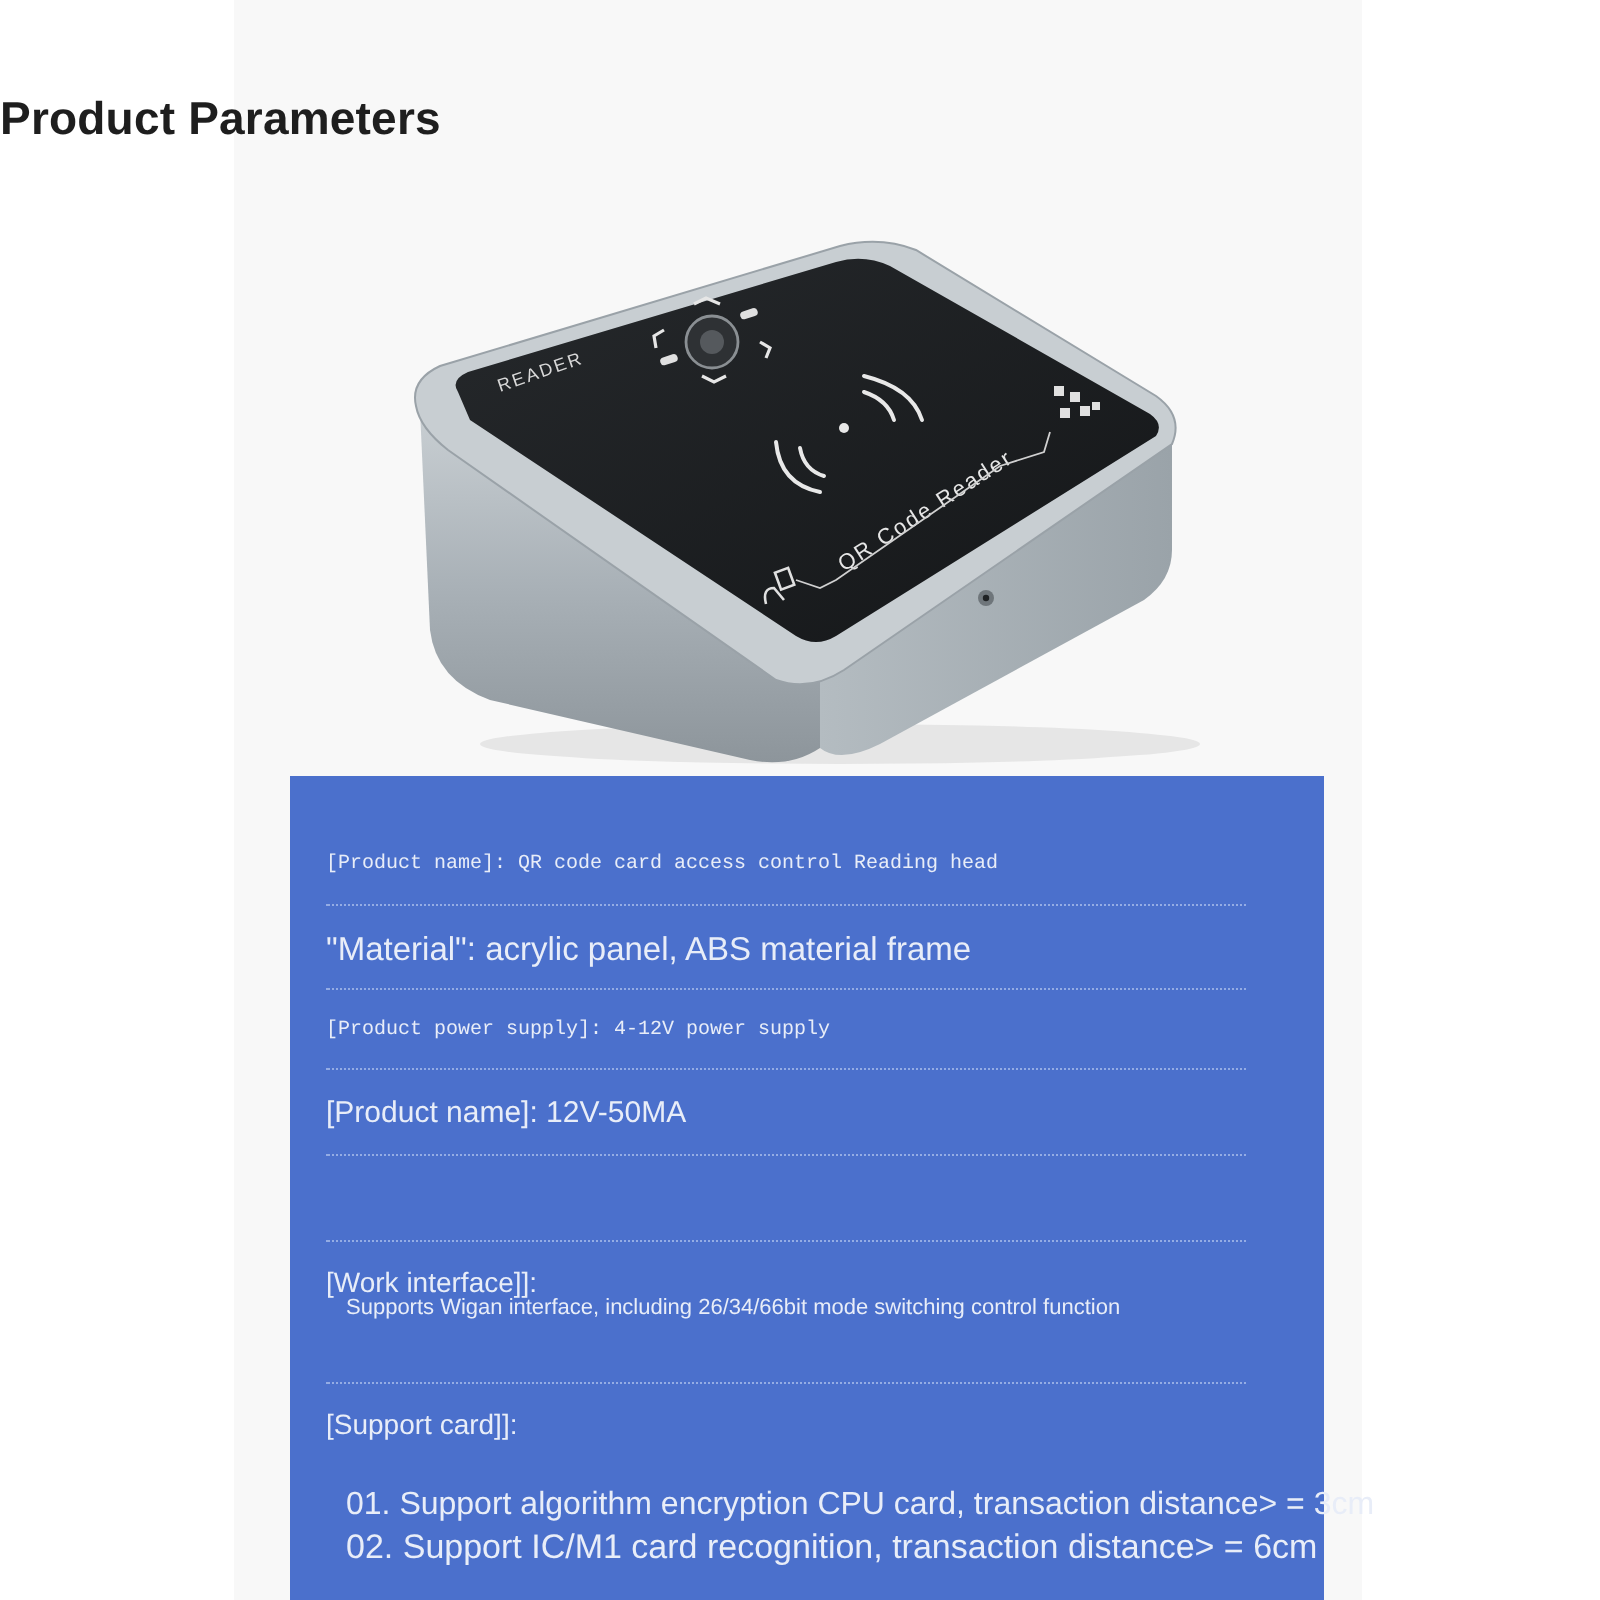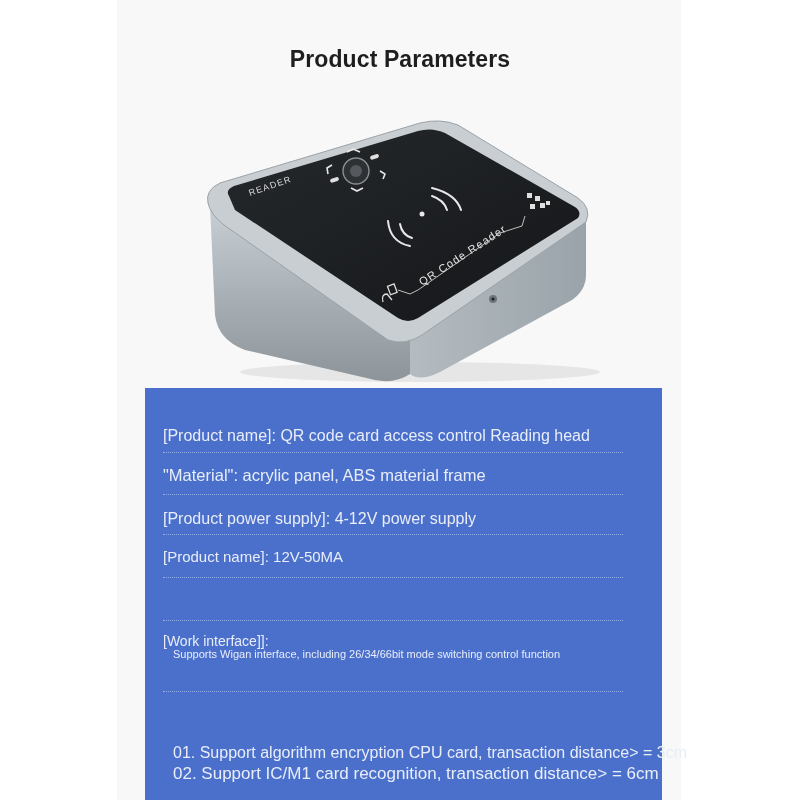--- a/index.html
+++ b/index.html
@@ -6,40 +6,40 @@
     html, body { width: 800px; height: 800px; overflow: hidden; background: #ffffff; }
     body { position: relative; font-family: "Liberation Sans", sans-serif; }
 
     .column {
       position: absolute; left: 117px; top: 0; width: 564px; height: 800px;
       background: #f8f8f8;
     }
 
     .page-title {
       position: absolute; left: 0; width: 800px; top: 46px;
-      text-align: center; font-size: 23px; color: #1e1e1e; letter-spacing: 0.1px;
+      text-align: left; font-size: 23px; color: #1e1e1e; letter-spacing: 0.1px;
     }
 
     
     .device { position: absolute; left: 0; top: 0; width: 800px; height: 390px; }
 
     
     .spec-panel {
       position: absolute; left: 145px; top: 388px; width: 517px; height: 412px;
       background: #4b70cc;
     }
     .spec-row {
       position: absolute; left: 18px; right: 60px;
       color: #e8edf8; white-space: nowrap;
     }
     .sep {
       position: absolute; left: 18px; width: 460px; height: 0;
       border-top: 1px dotted rgba(210,222,248,0.55);
     }
-    .sm { font-size: 16px; }
+    .sm { font-size: 10px; font-family: Liberation Mono, monospace; }
     .md { font-size: 15px; }
     .lg { font-size: 16.5px; }
     .sub { left: 28px; }
   </style>
 </head>
 <body>
 
 <div class="column"></div>
 
 <h1 class="page-title">Product Parameters</h1>
@@ -129,15 +129,16 @@
 
   <div class="spec-row md" style="top:160px">[Product name]: 12V-50MA</div>
   <div class="sep" style="top:189px"></div>
 
   <div class="sep" style="top:232px"></div>
 
   <div class="spec-row md" style="top:245px; font-size:14px">[Work interface]]:</div>
   <div class="spec-row sub" style="top:260px; font-size:11px">Supports Wigan interface, including 26/34/66bit mode switching control function</div>
   <div class="sep" style="top:303px"></div>
 
+  <div class="spec-row md" style="top:316px; font-size:14px">[Support card]]:</div>
   <div class="spec-row sub" style="top:356px; font-size:16px">01. Support algorithm encryption CPU card, transaction distance&gt; = 3cm</div>
   <div class="spec-row sub" style="top:376px; font-size:17px">02. Support IC/M1 card recognition, transaction distance&gt; = 6cm</div>
 </div>
 
 </body></html>

